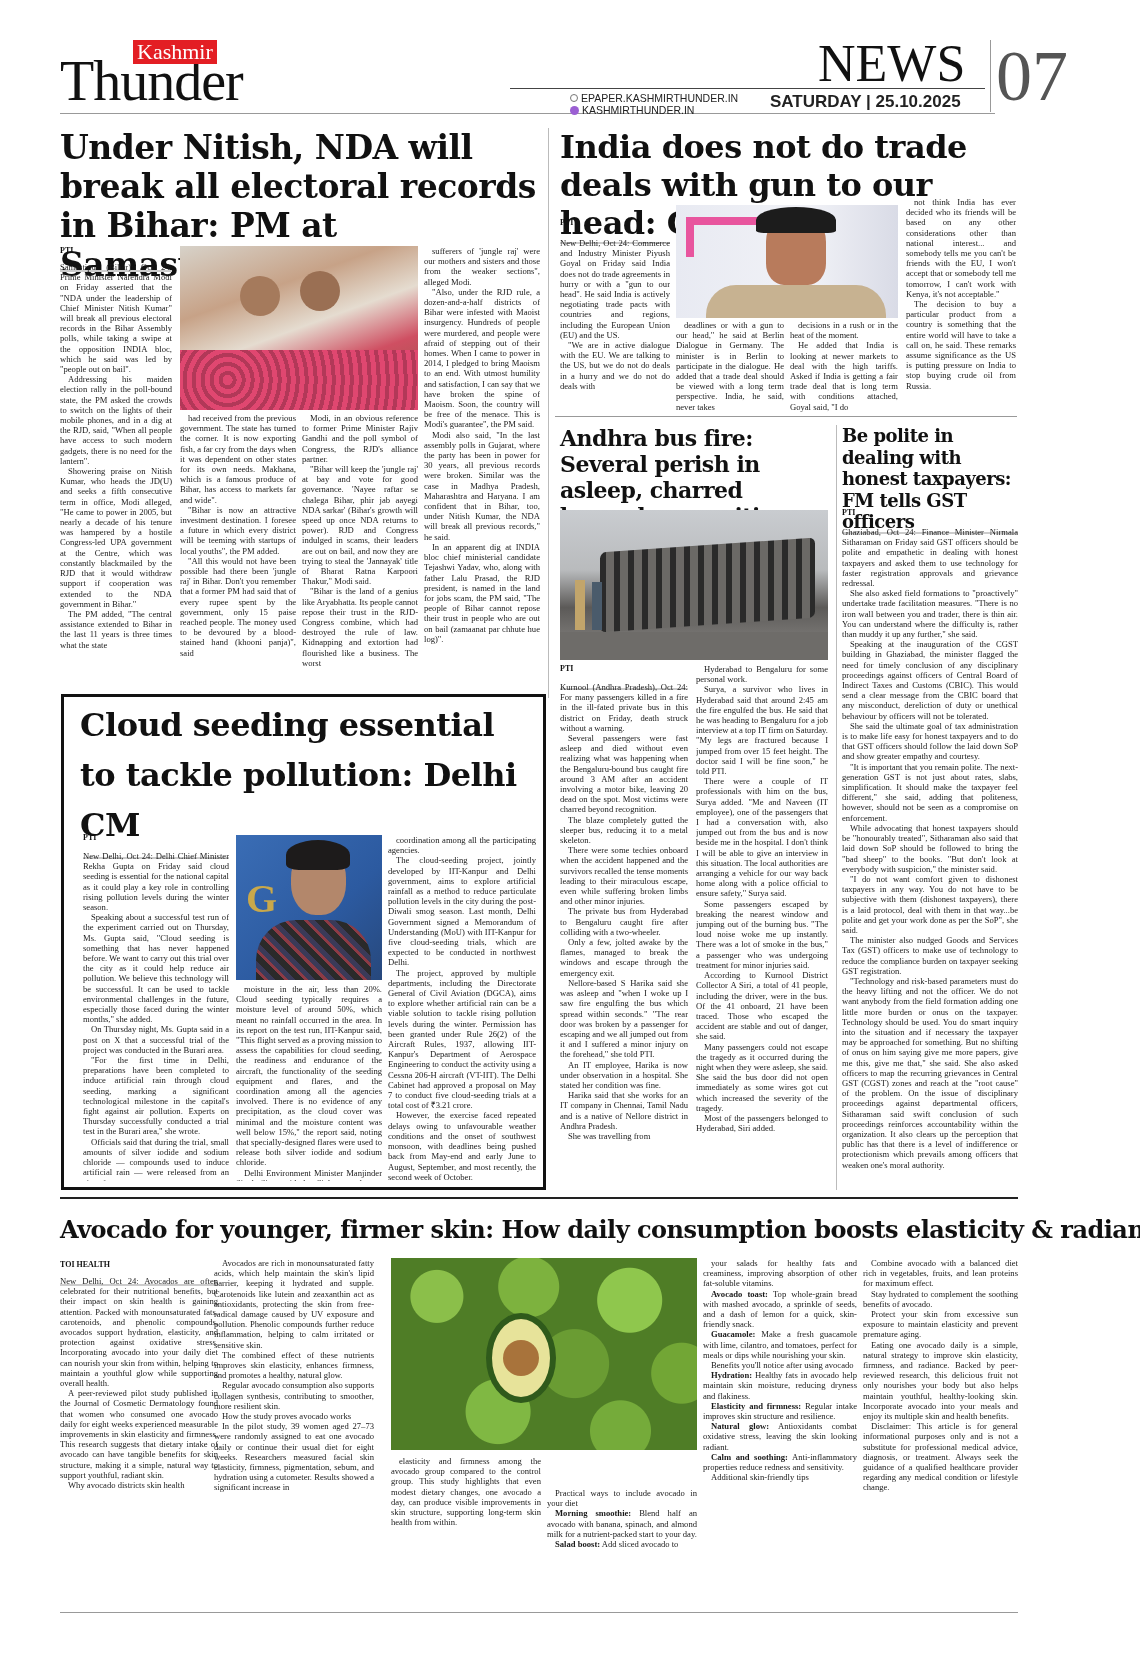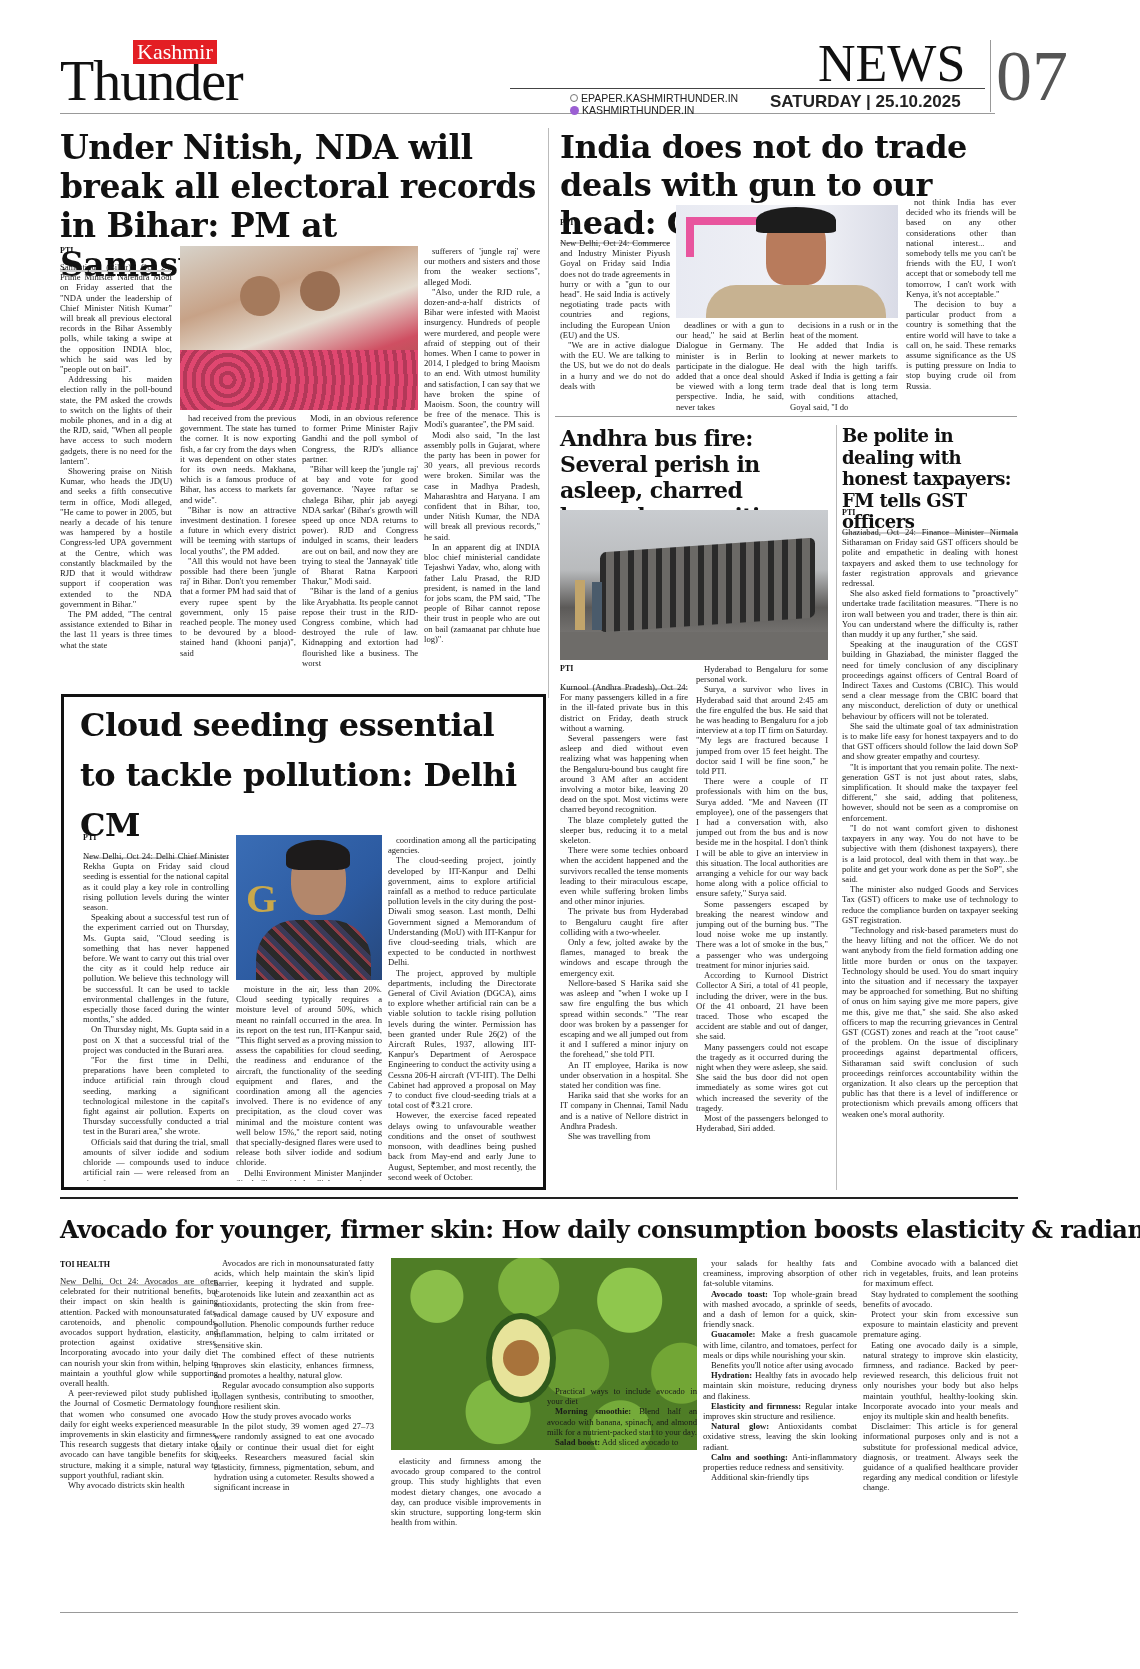--- a/index.html
+++ b/index.html
@@ -89,21 +89,21 @@
     <p class="first">New Delhi, Oct 24: Commerce and Industry Minister Piyush Goyal on Friday said India does not do trade agreements in hurry or with a "gun to our head". He said India is actively negotiating trade pacts with countries and regions, including the European Union (EU) and the US.</p>
     <p>"We are in active dialogue with the EU. We are talking to the US, but we do not do deals in a hurry and we do not do deals with</p>
   </div>
 <div class="photo" style="left:676px;top:205px;width:222px;height:113px;background:linear-gradient(90deg,#e8eaf2 0%,#f1f2f7 60%,#d9dbe6 100%)">
   <div class="abs" style="left:10px;top:12px;width:130px;height:40px;border-top:8px solid #e8559e;border-left:8px solid #e8559e"></div>
   <div class="abs" style="left:90px;top:8px;width:60px;height:72px;border-radius:40% 40% 30% 30%;background:#b87b5c"></div>
   <div class="abs" style="left:80px;top:2px;width:80px;height:26px;border-radius:50% 50% 10% 10%;background:#1c1c1c"></div>
   <div class="abs" style="left:30px;top:80px;width:180px;height:33px;background:#c7b291;border-radius:30px 30px 0 0"></div>
 </div>
 <div class="col body-text" style="left:676px;top:320px;width:108px;height:93px">
-    <p>deadlines or with a gun to our head," he said at Berlin Dialogue in Germany. The minister is in Berlin to participate in the dialogue. He added that a once deal should be viewed with a long term perspective. India, he said, never takes</p>
+    <p>deadlines or with a gun to our head," he said at Berlin Dialogue in Germany. The minister is in Berlin to participate in the dialogue. He added that a trade deal should be viewed with a long term perspective. India, he said, never takes</p>
   </div>
 <div class="col body-text" style="left:790px;top:320px;width:108px;height:93px">
     <p>decisions in a rush or in the heat of the moment.</p>
     <p>He added that India is looking at newer markets to deal with the high tariffs. Asked if India is getting a fair trade deal that is long term with conditions attached, Goyal said, "I do</p>
   </div>
 <div class="col body-text" style="left:906px;top:197px;width:110px;height:216px">
     <p>not think India has ever decided who its friends will be based on any other considerations other than national interest... and somebody tells me you can't be friends with the EU, I won't accept that or somebody tell me tomorrow, I can't work with Kenya, it's not acceptable."</p>
     <p>The decision to buy a particular product from a country is something that the entire world will have to take a call on, he said. These remarks assume significance as the US is putting pressure on India to stop buying crude oil from Russia.</p>
   </div>
 
@@ -142,20 +142,21 @@
 <div class="rule-v" style="left:836px;top:425px;height:765px"></div>
 
 <h1 class="abs hed" style="left:842px;top:425px;width:178px;font-size:18px;line-height:21.5px">Be polite in dealing with honest taxpayers: FM tells GST officers</h1>
 <div class="abs byline" style="left:842px;top:508px;width:176px">PTI</div>
 <div class="col body-text" style="left:842px;top:527px;width:176px;height:663px">
     <p class="first">Ghaziabad, Oct 24: Finance Minister Nirmala Sitharaman on Friday said GST officers should be polite and empathetic in dealing with honest taxpayers and asked them to use technology for faster registration approvals and grievance redressal.</p>
     <p>She also asked field formations to "proactively" undertake trade facilitation measures. "There is no iron wall between you and trader, there is thin air. You can understand where the difficulty is, rather than muddy it up any further," she said.</p>
     <p>Speaking at the inauguration of the CGST building in Ghaziabad, the minister flagged the need for timely conclusion of any disciplinary proceedings against officers of Central Board of Indirect Taxes and Customs (CBIC). This would send a clear message from the CBIC board that any misconduct, dereliction of duty or unethical behaviour by officers will not be tolerated.</p>
     <p>She said the ultimate goal of tax administration is to make life easy for honest taxpayers and to do that GST officers should follow the laid down SoP and show greater empathy and courtesy.</p>
     <p>"It is important that you remain polite. The next-generation GST is not just about rates, slabs, simplification. It should make the taxpayer feel different," she said, adding that politeness, however, should not be seen as a compromise on enforcement.</p>
+    <p>While advocating that honest taxpayers should be "honourably treated", Sitharaman also said that laid down SoP should be followed to bring the "bad sheep" to the books. "But don't look at everybody with suspicion," the minister said.</p>
     <p>"I do not want comfort given to dishonest taxpayers in any way. You do not have to be subjective with them (dishonest taxpayers), there is a laid protocol, deal with them in that way...be polite and get your work done as per the SoP", she said.</p>
     <p>The minister also nudged Goods and Services Tax (GST) officers to make use of technology to reduce the compliance burden on taxpayer seeking GST registration.</p>
     <p>"Technology and risk-based parameters must do the heavy lifting and not the officer. We do not want anybody from the field formation adding one little more burden or onus on the taxpayer. Technology should be used. You do smart inquiry into the situation and if necessary the taxpayer may be approached for something. But no shifting of onus on him saying give me more papers, give me this, give me that," she said. She also asked officers to map the recurring grievances in Central GST (CGST) zones and reach at the "root cause" of the problem. On the issue of disciplinary proceedings against departmental officers, Sitharaman said swift conclusion of such proceedings reinforces accountability within the organization. It also clears up the perception that public has that there is a level of indifference or protectionism which prevails among officers that weaken one's moral authority.</p>
   </div>
 
 <div class="abs" style="left:61px;top:694px;width:485px;height:496px;border:3px solid #111"></div>
 <h1 class="abs hed" style="left:80px;top:700px;width:440px;font-size:32px;line-height:50px">Cloud seeding essential to tackle pollution: Delhi CM</h1>
 <div class="abs byline" style="left:83px;top:833px;width:146px">PTI</div>
 <div class="col body-text" style="left:83px;top:851px;width:146px;height:330px">
     <p class="first">New Delhi, Oct 24: Delhi Chief Minister Rekha Gupta on Friday said cloud seeding is essential for the national capital as it could play a key role in controlling rising pollution levels during the winter season.</p>
@@ -196,21 +197,21 @@
     <p>How the study proves avocado works</p>
     <p>In the pilot study, 39 women aged 27–73 were randomly assigned to eat one avocado daily or continue their usual diet for eight weeks. Researchers measured facial skin elasticity, firmness, pigmentation, sebum, and hydration using a cutometer. Results showed a significant increase in</p>
   </div>
 <div class="photo" style="left:391px;top:1258px;width:306px;height:192px;background:radial-gradient(circle at 15% 20%,#8bbf4a 0 26px,transparent 27px),radial-gradient(circle at 45% 15%,#7db23e 0 30px,transparent 31px),radial-gradient(circle at 78% 22%,#8fc74d 0 32px,transparent 33px),radial-gradient(circle at 95% 60%,#72a635 0 30px,transparent 31px),radial-gradient(circle at 60% 55%,#6a9c33 0 34px,transparent 35px),radial-gradient(circle at 35% 80%,#80b843 0 32px,transparent 33px),radial-gradient(circle at 75% 90%,#75ab3a 0 30px,transparent 31px),#4f7d26">
   <div class="abs" style="left:95px;top:55px;width:70px;height:90px;border-radius:50%;background:#e7e39a;border:6px solid #2f5a1b"></div>
   <div class="abs" style="left:112px;top:82px;width:36px;height:36px;border-radius:50%;background:#a8733b"></div>
 </div>
 <div class="col body-text" style="left:391px;top:1456px;width:150px;height:152px">
     <p>elasticity and firmness among the avocado group compared to the control group. This study highlights that even modest dietary changes, one avocado a day, can produce visible improvements in skin structure, supporting long-term skin health from within.</p>
   </div>
-<div class="col body-text" style="left:547px;top:1386px;width:150px;height:152px">
+<div class="col body-text" style="left:547px;top:1488px;width:150px;height:152px">
     <p>Practical ways to include avocado in your diet</p>
     <p><b class="sub">Morning smoothie:</b> Blend half an avocado with banana, spinach, and almond milk for a nutrient-packed start to your day.</p>
     <p><b class="sub">Salad boost:</b> Add sliced avocado to</p>
   </div>
 <div class="col body-text" style="left:703px;top:1258px;width:154px;height:350px">
     <p>your salads for healthy fats and creaminess, improving absorption of other fat-soluble vitamins.</p>
     <p><b class="sub">Avocado toast:</b> Top whole-grain bread with mashed avocado, a sprinkle of seeds, and a dash of lemon for a quick, skin-friendly snack.</p>
     <p><b class="sub">Guacamole:</b> Make a fresh guacamole with lime, cilantro, and tomatoes, perfect for meals or dips while nourishing your skin.</p>
     <p>Benefits you'll notice after using avocado</p>
     <p><b class="sub">Hydration:</b> Healthy fats in avocado help maintain skin moisture, reducing dryness and flakiness.</p>

